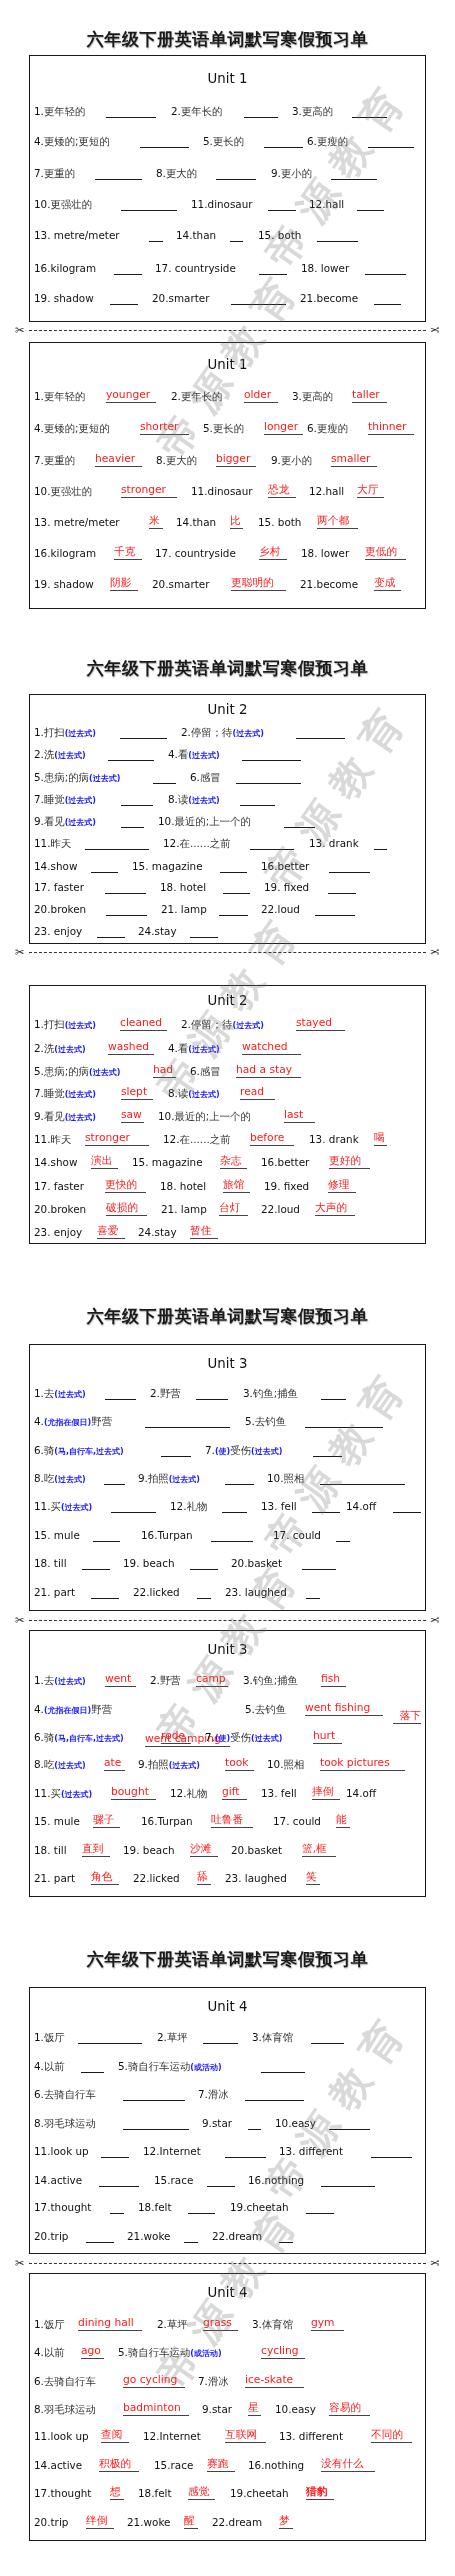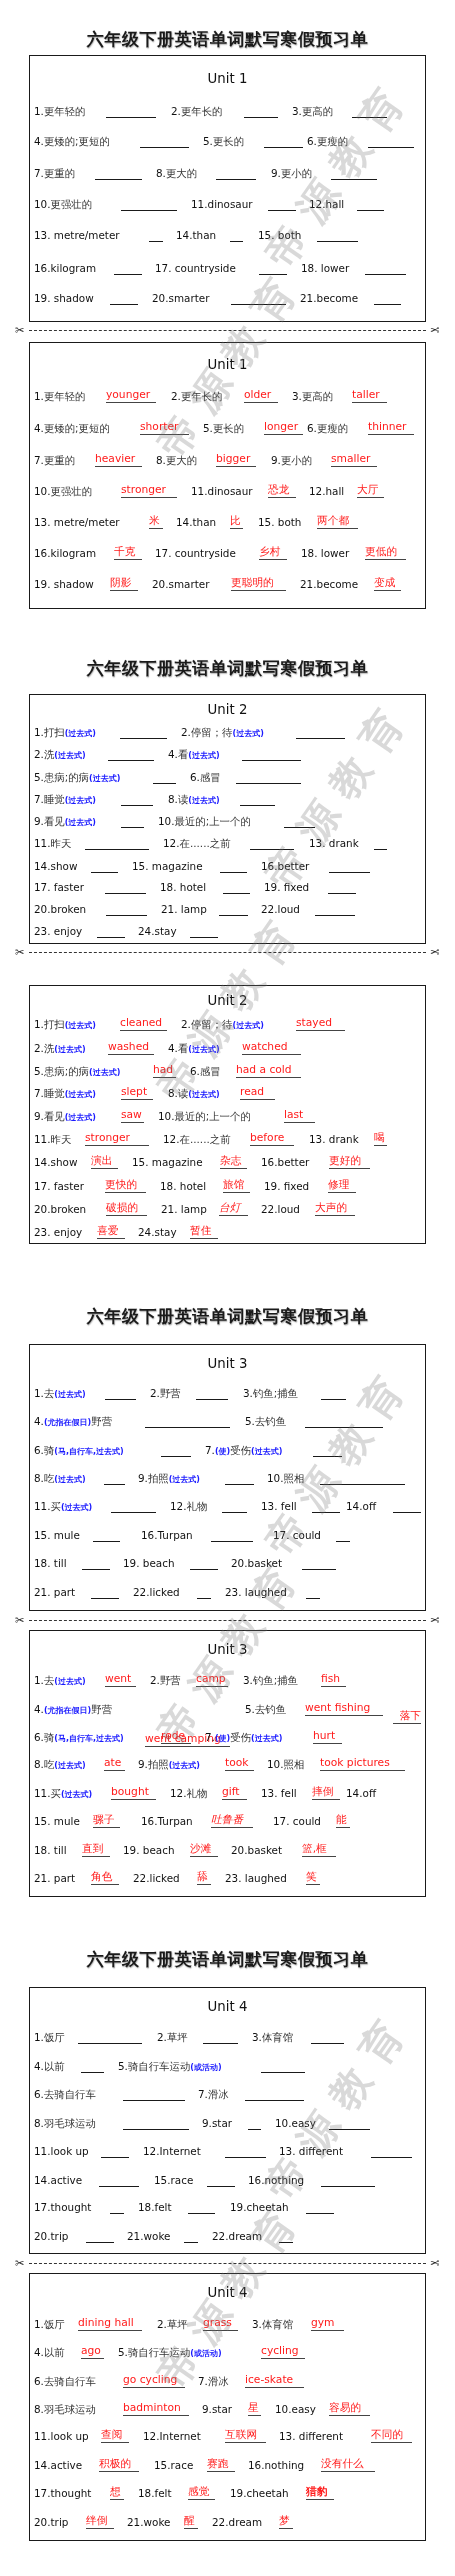--- a/index.html
+++ b/index.html
@@ -177,21 +177,21 @@
     <div class="blank answer" style="left:120px;top:1017px;width:47px;">cleaned</div>
     <div class="item" style="left:181px;top:1017px;"><span class="num">2.</span><span class="zh">停留；待</span><span class="note">(过去式)</span></div>
     <div class="blank answer" style="left:296px;top:1017px;width:49px;">stayed</div>
     <div class="item" style="left:34px;top:1041px;"><span class="num">2.</span><span class="zh">洗</span><span class="note">(过去式)</span></div>
     <div class="blank answer" style="left:108px;top:1041px;width:46px;">washed</div>
     <div class="item" style="left:168px;top:1041px;"><span class="num">4.</span><span class="zh">看</span><span class="note">(过去式)</span></div>
     <div class="blank answer" style="left:242px;top:1041px;width:59px;">watched</div>
     <div class="item" style="left:34px;top:1064px;"><span class="num">5.</span><span class="zh">患病;的病</span><span class="note">(过去式)</span></div>
     <div class="blank answer" style="left:153px;top:1064px;width:23px;">had</div>
     <div class="item" style="left:190px;top:1064px;"><span class="num">6.</span><span class="zh">感冒</span></div>
-    <div class="blank answer" style="left:236px;top:1064px;width:65px;">had a cold</div>
+    <div class="blank answer" style="left:236px;top:1064px;width:65px;">had a stay</div>
     <div class="item" style="left:34px;top:1086px;"><span class="num">7.</span><span class="zh">睡觉</span><span class="note">(过去式)</span></div>
     <div class="blank answer" style="left:121px;top:1086px;width:32px;">slept</div>
     <div class="item" style="left:168px;top:1086px;"><span class="num">8.</span><span class="zh">读</span><span class="note">(过去式)</span></div>
     <div class="blank answer" style="left:240px;top:1086px;width:35px;">read</div>
     <div class="item" style="left:34px;top:1109px;"><span class="num">9.</span><span class="zh">看见</span><span class="note">(过去式)</span></div>
     <div class="blank answer" style="left:121px;top:1109px;width:23.4px;">saw</div>
     <div class="item" style="left:158px;top:1109px;"><span class="num">10.</span><span class="zh">最近的;上一个的</span></div>
     <div class="blank answer" style="left:284px;top:1109px;width:31px;">last</div>
     <div class="item" style="left:34px;top:1132px;"><span class="num">11.</span><span class="zh">昨天</span></div>
     <div class="blank answer" style="left:85px;top:1132px;width:64px;">stronger</div>
@@ -207,21 +207,21 @@
     <div class="blank answer" style="left:329px;top:1155px;width:41px;">更好的</div>
     <div class="item" style="left:34px;top:1179px;"><span class="num">17. </span><span class="en">faster</span></div>
     <div class="blank answer" style="left:105px;top:1179px;width:41px;">更快的</div>
     <div class="item" style="left:160px;top:1179px;"><span class="num">18. </span><span class="en">hotel</span></div>
     <div class="blank answer" style="left:223px;top:1179px;width:27px;">旅馆</div>
     <div class="item" style="left:264px;top:1179px;"><span class="num">19. </span><span class="en">fixed</span></div>
     <div class="blank answer" style="left:328px;top:1179px;width:28px;">修理</div>
     <div class="item" style="left:34px;top:1202px;"><span class="num">20.</span><span class="en">broken</span></div>
     <div class="blank answer" style="left:106px;top:1202px;width:41px;">破损的</div>
     <div class="item" style="left:161px;top:1202px;"><span class="num">21. </span><span class="en">lamp</span></div>
-    <div class="blank answer" style="left:219px;top:1202px;width:28.5px;font-style:italic;">台灯</div>
+    <div class="blank answer" style="left:219px;top:1202px;width:28.5px;">台灯</div>
     <div class="item" style="left:261px;top:1202px;"><span class="num">22.</span><span class="en">loud</span></div>
     <div class="blank answer" style="left:315px;top:1202px;width:40px;">大声的</div>
     <div class="item" style="left:34px;top:1225px;"><span class="num">23. </span><span class="en">enjoy</span></div>
     <div class="blank answer" style="left:97px;top:1225px;width:28px;">喜爱</div>
     <div class="item" style="left:138px;top:1225px;"><span class="num">24.</span><span class="en">stay</span></div>
     <div class="blank answer" style="left:190px;top:1225px;width:28px;">暂住</div>
     <div class="watermark" style="left:145px;top:1080px;">帝源教育</div>
     <div class="cut-line" style="top:948px;">
       <span class="scissor l">✂</span>
       <div class="dash"></div>
@@ -303,21 +303,21 @@
     <div class="blank answer" style="left:111px;top:1786px;width:45px;">bought</div>
     <div class="item" style="left:170px;top:1786px;"><span class="num">12.</span><span class="zh">礼物</span></div>
     <div class="blank answer" style="left:222px;top:1786px;width:25px;">gift</div>
     <div class="item" style="left:261px;top:1786px;"><span class="num">13. </span><span class="en">fell</span></div>
     <div class="blank answer" style="left:312px;top:1786px;width:28px;">摔倒</div>
     <div class="item" style="left:346px;top:1786px;"><span class="num">14.</span><span class="en">off</span></div>
     <div class="blank answer" style="left:393px;top:1710px;width:28px;text-align:right;">落下</div>
     <div class="item" style="left:34px;top:1814px;"><span class="num">15. </span><span class="en">mule</span></div>
     <div class="blank answer" style="left:93px;top:1814px;width:27px;">骡子</div>
     <div class="item" style="left:141px;top:1814px;"><span class="num">16.</span><span class="en">Turpan</span></div>
-    <div class="blank answer" style="left:211px;top:1814px;width:42px;font-style:italic;">吐鲁番</div>
+    <div class="blank answer" style="left:211px;top:1814px;width:42px;">吐鲁番</div>
     <div class="item" style="left:273px;top:1814px;"><span class="num">17. </span><span class="en">could</span></div>
     <div class="blank answer" style="left:336px;top:1814px;width:14px;">能</div>
     <div class="item" style="left:34px;top:1843px;"><span class="num">18. </span><span class="en">till</span></div>
     <div class="blank answer" style="left:82px;top:1843px;width:28px;">直到</div>
     <div class="item" style="left:123px;top:1843px;"><span class="num">19. </span><span class="en">beach</span></div>
     <div class="blank answer" style="left:190px;top:1843px;width:28px;">沙滩</div>
     <div class="item" style="left:231px;top:1843px;"><span class="num">20.</span><span class="en">basket</span></div>
     <div class="blank answer" style="left:302px;top:1843px;width:34px;">篮,框</div>
     <div class="item" style="left:34px;top:1871px;"><span class="num">21. </span><span class="en">part</span></div>
     <div class="blank answer" style="left:91px;top:1871px;width:28px;">角色</div>

